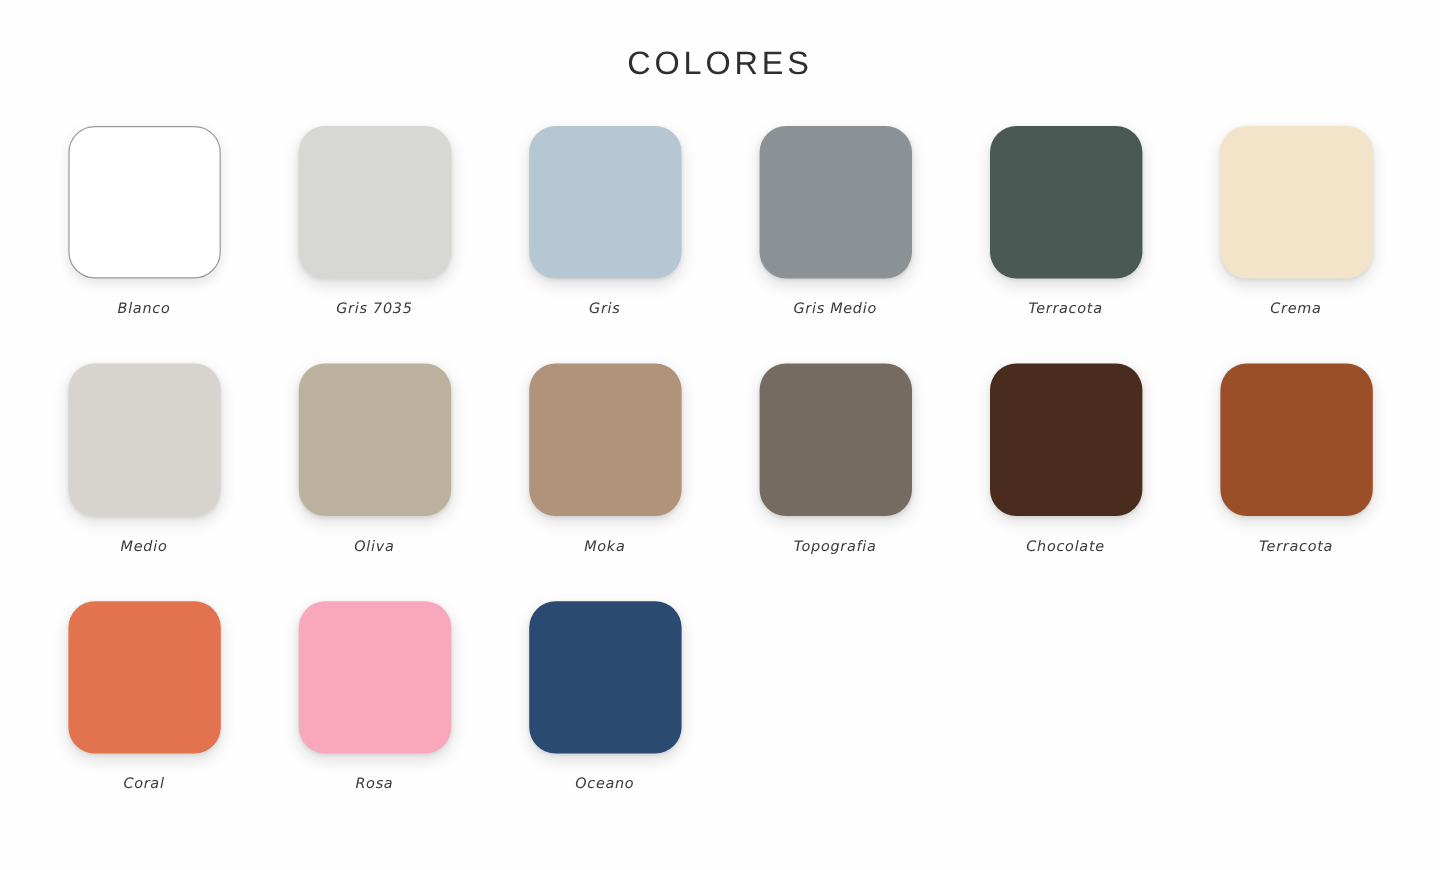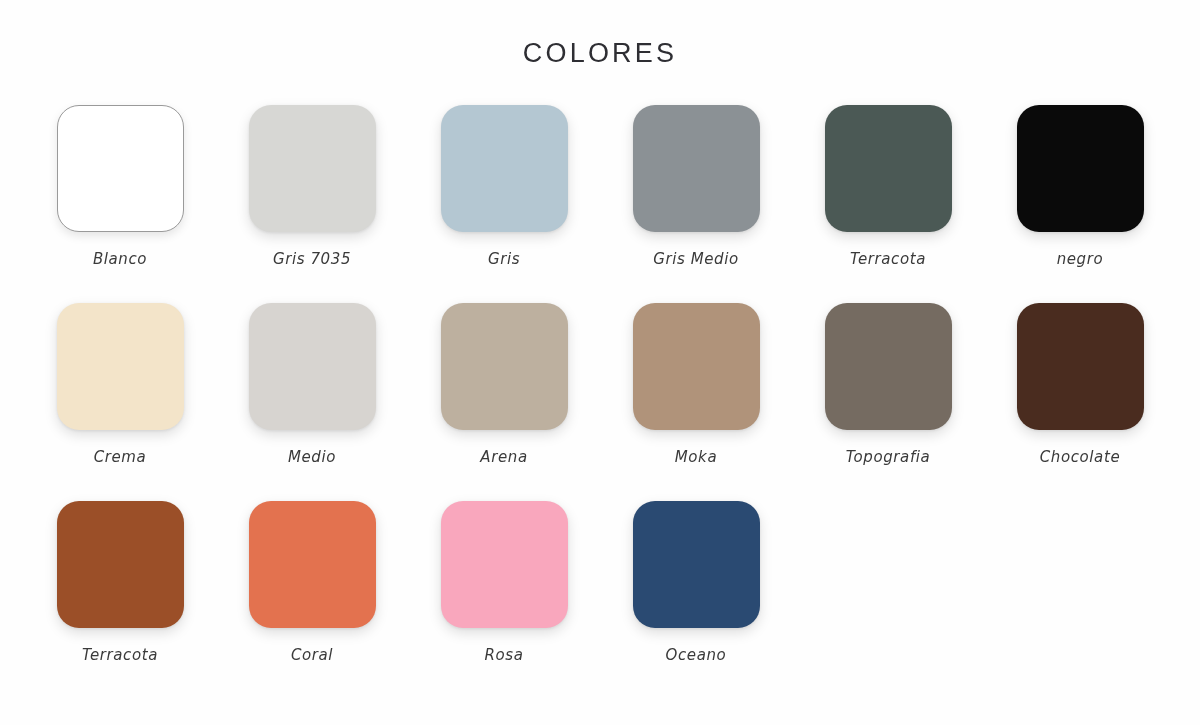--- a/index.html
+++ b/index.html
@@ -64,21 +64,21 @@
 
   .swatch.outlined {
     box-shadow: 0 4px 10px rgba(0,0,0,0.10);
     border: 1px solid #9a9a9a;
     box-sizing: border-box;
   }
 
   .swatch-label {
     margin-top: 18px;
     font-family: "DejaVu Sans", sans-serif;
-    font-size: 15px;
+    font-size: 12px;
     font-style: italic;
     font-weight: 400;
     letter-spacing: 0.6px;
     color: #3a3a3a;
     text-align: center;
     white-space: nowrap;
   }
 </style>
 </head>
 <body style="background: rgb(254, 254, 254);">
@@ -102,34 +102,30 @@
       </div>
       <div class="swatch-cell">
         <div class="swatch" style="background: rgb(139, 145, 149);"></div>
         <div class="swatch-label">Gris Medio</div>
       </div>
       <div class="swatch-cell">
         <div class="swatch" style="background: rgb(75, 89, 85);"></div>
         <div class="swatch-label">Terracota</div>
       </div>
       <div class="swatch-cell">
-        <div class="swatch" style="background: rgb(10, 10, 10);"></div>
-        <div class="swatch-label">negro</div>
-      </div>
-      <div class="swatch-cell">
         <div class="swatch" style="background: rgb(243, 228, 201);"></div>
         <div class="swatch-label">Crema</div>
       </div>
       <div class="swatch-cell">
         <div class="swatch" style="background: rgb(215, 212, 208);"></div>
         <div class="swatch-label">Medio</div>
       </div>
       <div class="swatch-cell">
         <div class="swatch" style="background: rgb(189, 176, 159);"></div>
-        <div class="swatch-label">Arena</div>
+        <div class="swatch-label">Oliva</div>
       </div>
       <div class="swatch-cell">
         <div class="swatch" style="background: rgb(176, 147, 122);"></div>
         <div class="swatch-label">Moka</div>
       </div>
       <div class="swatch-cell">
         <div class="swatch" style="background: rgb(117, 107, 97);"></div>
         <div class="swatch-label">Topografia</div>
       </div>
       <div class="swatch-cell">

